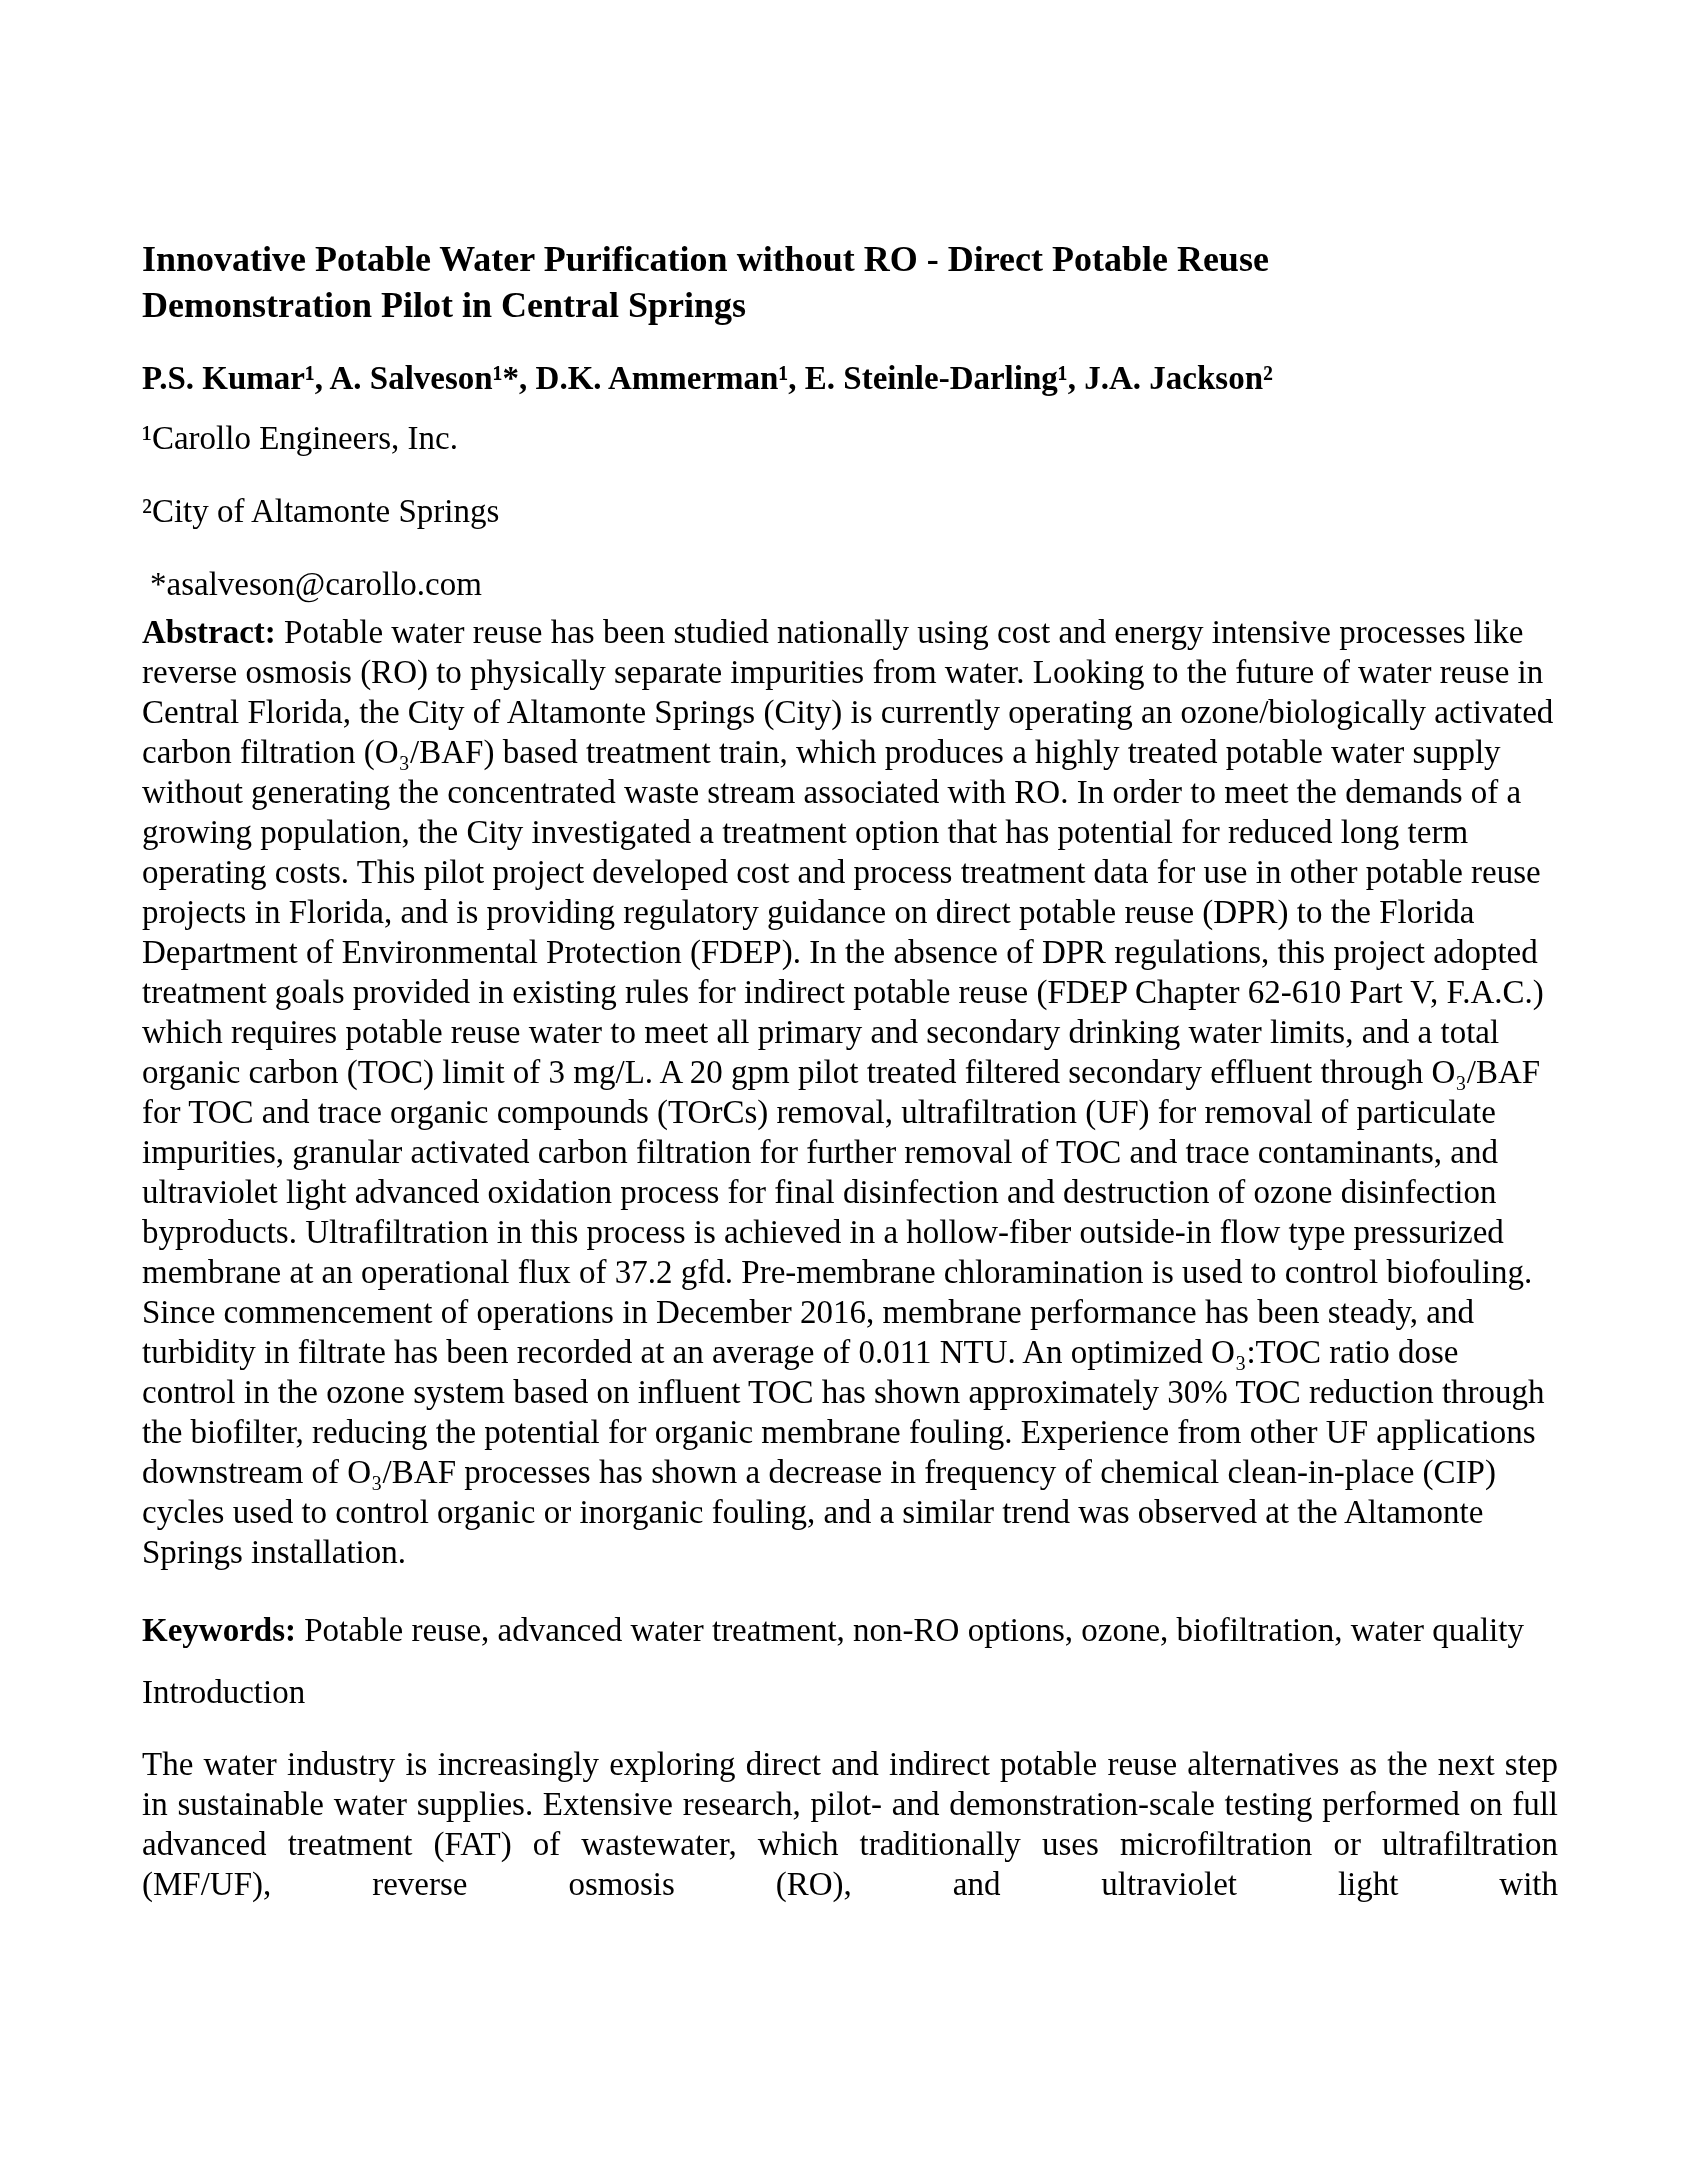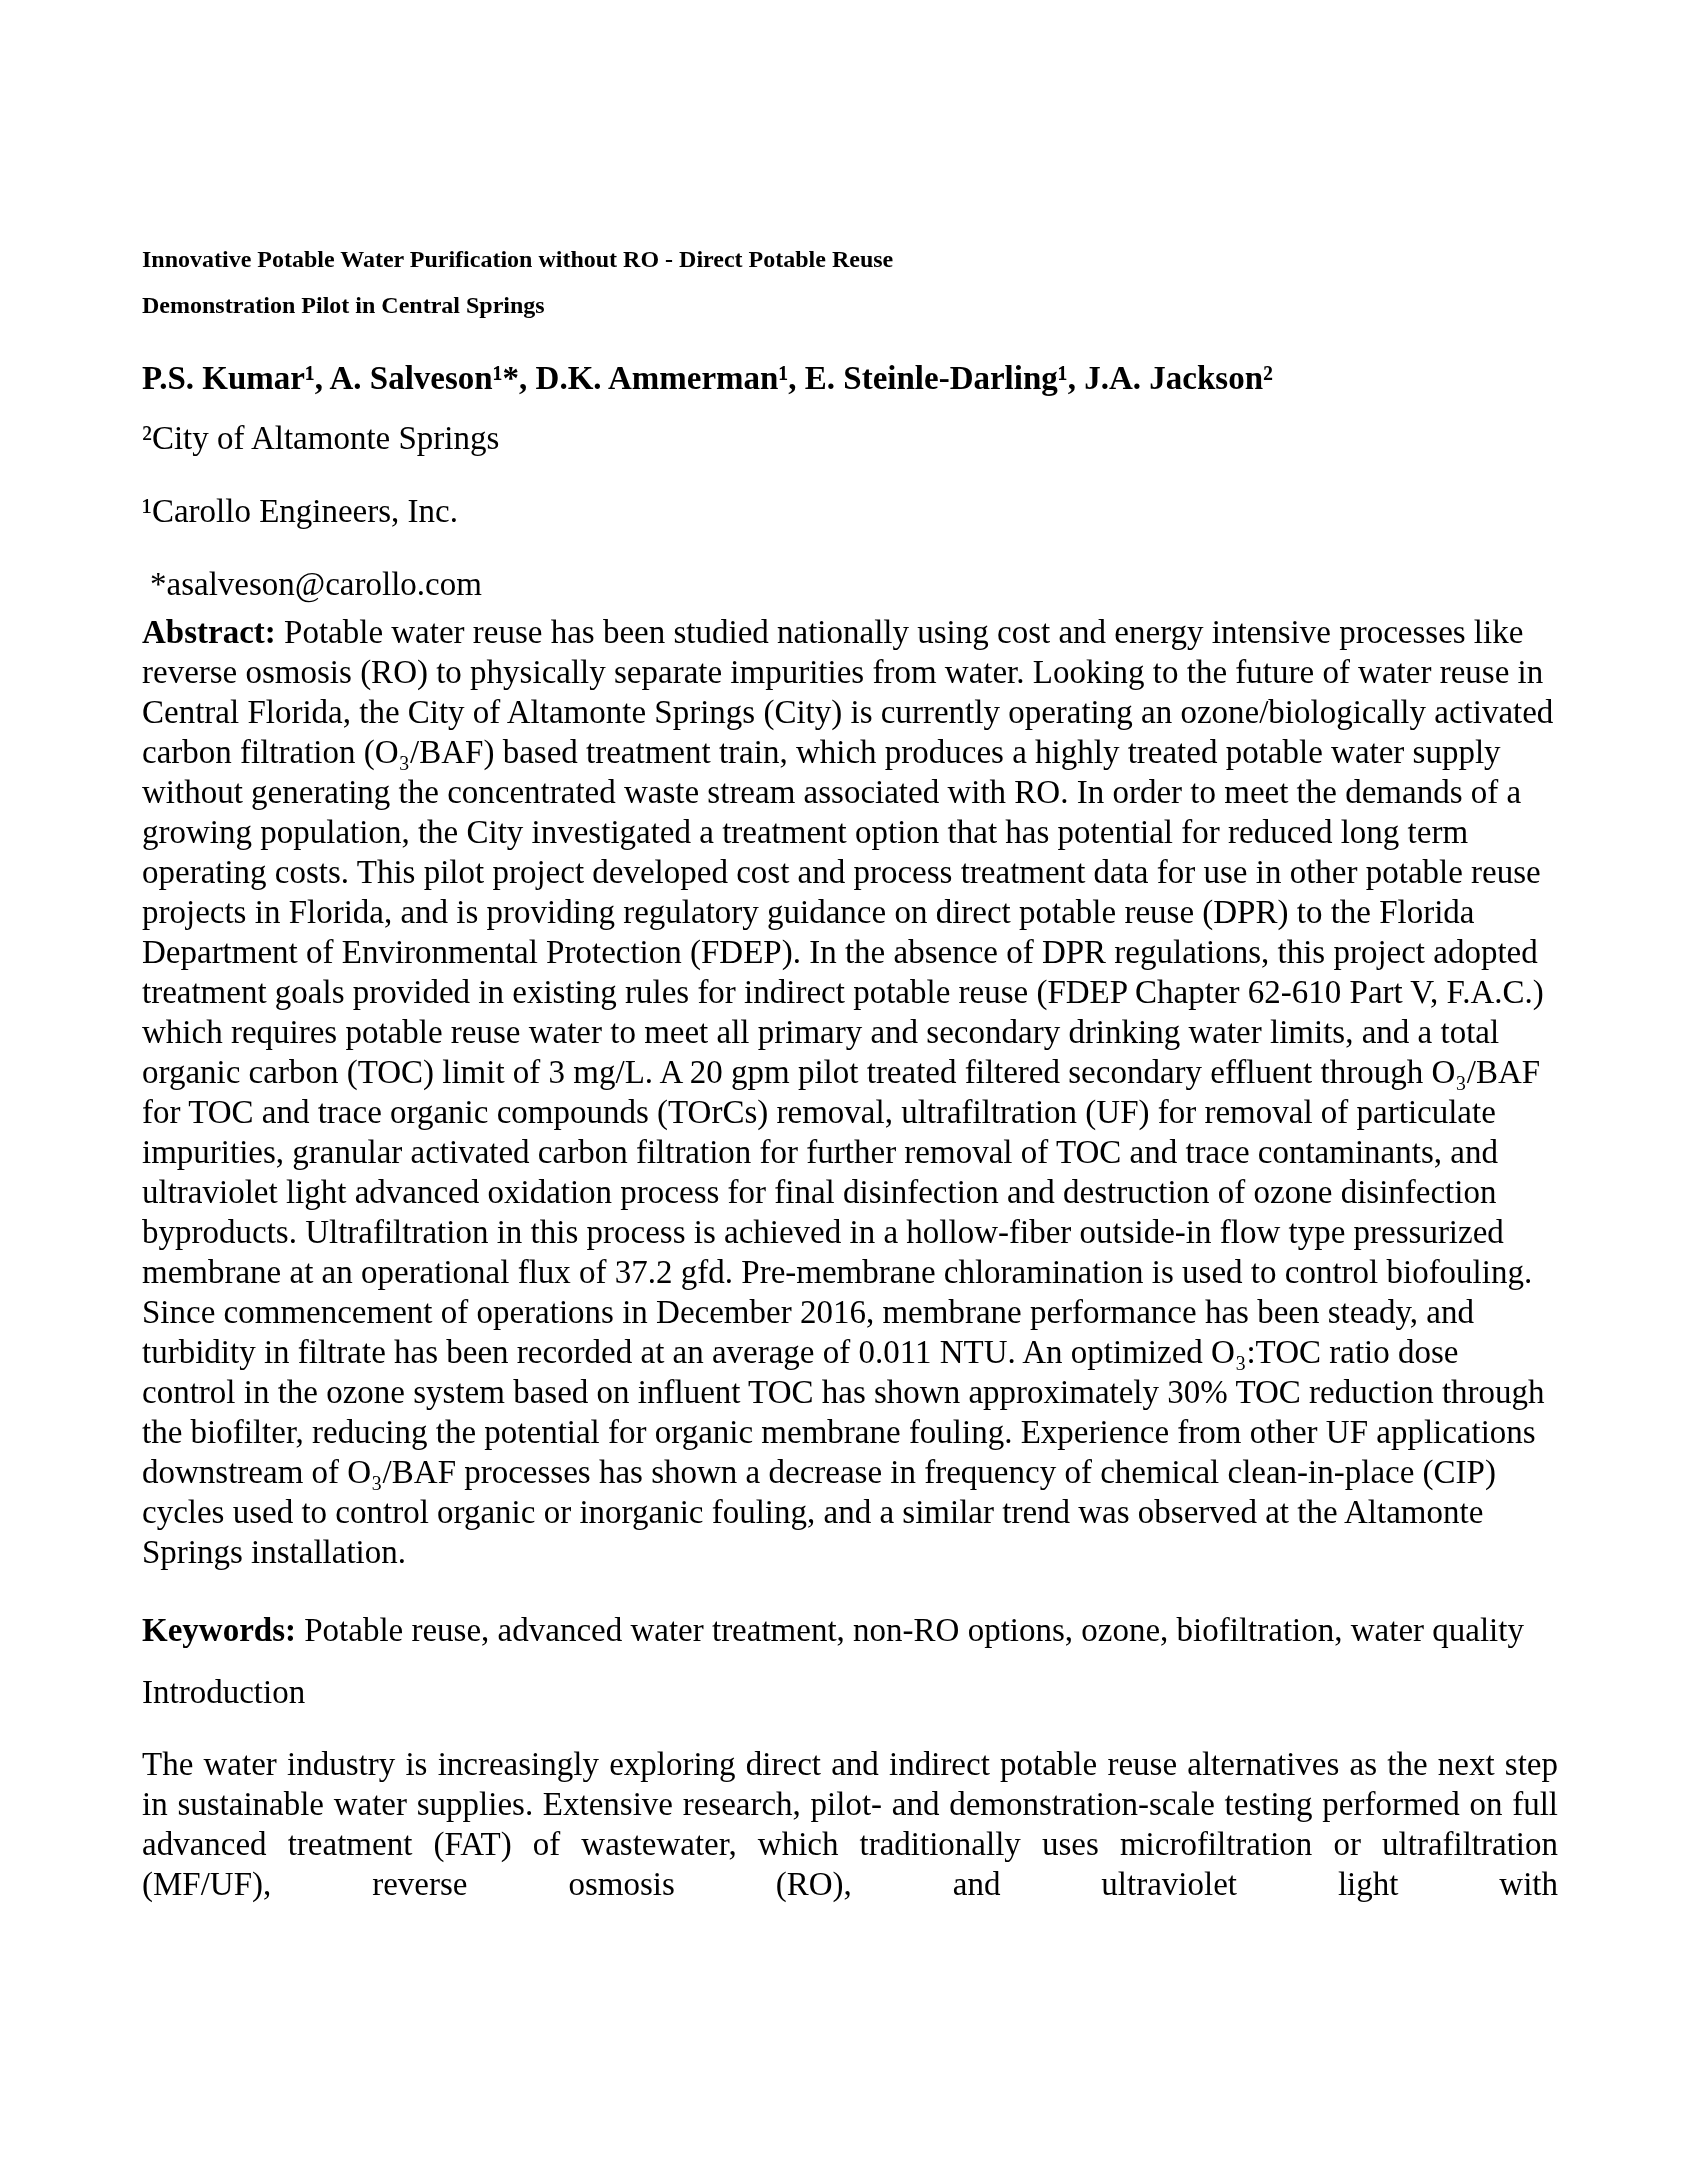--- a/index.html
+++ b/index.html
@@ -19,21 +19,21 @@
   .content {
     position: absolute;
     left: 142px;
     top: 236px;
     width: 1416px;
     font-size: 33px;
     line-height: 40px;
     text-align: left;
   }
   .title {
-    font-size: 24px;
+    font-size: 36px;
     line-height: 46px;
     font-weight: bold;
     margin: 0 0 30px 0;
   }
   .title .tline { display: block; }
   .authors {
     font-weight: bold;
     margin: 0 0 20px 0;
   }
   .affil {
@@ -65,23 +65,23 @@
 <div class="page">
   <div class="content">
 
     <h1 class="title">
         <span class="tline">Innovative Potable Water Purification without RO - Direct Potable Reuse</span>
         <span class="tline">Demonstration Pilot in Central Springs</span>
       </h1>
 
     <p class="authors">P.S. Kumar¹, A. Salveson¹*, D.K. Ammerman¹, E. Steinle-Darling¹, J.A. Jackson²</p>
 
+    <p class="affil">¹Carollo Engineers, Inc.</p>
+
     <p class="affil">²City of Altamonte Springs</p>
-
-    <p class="affil">¹Carollo Engineers, Inc.</p>
 
     <p class="email-line">*asalveson@carollo.com</p>
 
     <p class="abstract"><b>Abstract:</b><span> Potable water reuse has been studied nationally using cost and energy intensive processes like reverse osmosis (RO) to physically separate impurities from water. Looking to the future of water reuse in Central Florida, the City of Altamonte Springs (City) is currently operating an ozone/biologically activated carbon filtration (O₃/BAF) based treatment train, which produces a highly treated potable water supply without generating the concentrated waste stream associated with RO. In order to meet the demands of a growing population, the City investigated a treatment option that has potential for reduced long term operating costs. This pilot project developed cost and process treatment data for use in other potable reuse projects in Florida, and is providing regulatory guidance on direct potable reuse (DPR) to the Florida Department of Environmental Protection (FDEP). In the absence of DPR regulations, this project adopted treatment goals provided in existing rules for indirect potable reuse (FDEP Chapter 62-610 Part V, F.A.C.) which requires potable reuse water to meet all primary and secondary drinking water limits, and a total organic carbon (TOC) limit of 3 mg/L. A 20 gpm pilot treated filtered secondary effluent through O₃/BAF for TOC and trace organic compounds (TOrCs) removal, ultrafiltration (UF) for removal of particulate impurities, granular activated carbon filtration for further removal of TOC and trace contaminants, and ultraviolet light advanced oxidation process for final disinfection and destruction of ozone disinfection byproducts. Ultrafiltration in this process is achieved in a hollow-fiber outside-in flow type pressurized membrane at an operational flux of 37.2 gfd. Pre-membrane chloramination is used to control biofouling. Since commencement of operations in December 2016, membrane performance has been steady, and turbidity in filtrate has been recorded at an average of 0.011 NTU. An optimized O₃:TOC ratio dose control in the ozone system based on influent TOC has shown approximately 30% TOC reduction through the biofilter, reducing the potential for organic membrane fouling. Experience from other UF applications downstream of O₃/BAF processes has shown a decrease in frequency of chemical clean-in-place (CIP) cycles used to control organic or inorganic fouling, and a similar trend was observed at the Altamonte Springs installation.</span></p>
 
     <p class="keywords"><b>Keywords:</b><span> Potable reuse, advanced water treatment, non-RO options, ozone, biofiltration, water quality</span></p>
 
     <p class="section-heading">Introduction</p>
 
     <p class="intro-para">The water industry is increasingly exploring direct and indirect potable reuse alternatives as the next step in sustainable water supplies. Extensive research, pilot- and demonstration-scale testing performed on full advanced treatment (FAT) of wastewater, which traditionally uses microfiltration or ultrafiltration (MF/UF), reverse osmosis (RO), and ultraviolet light with</p>

